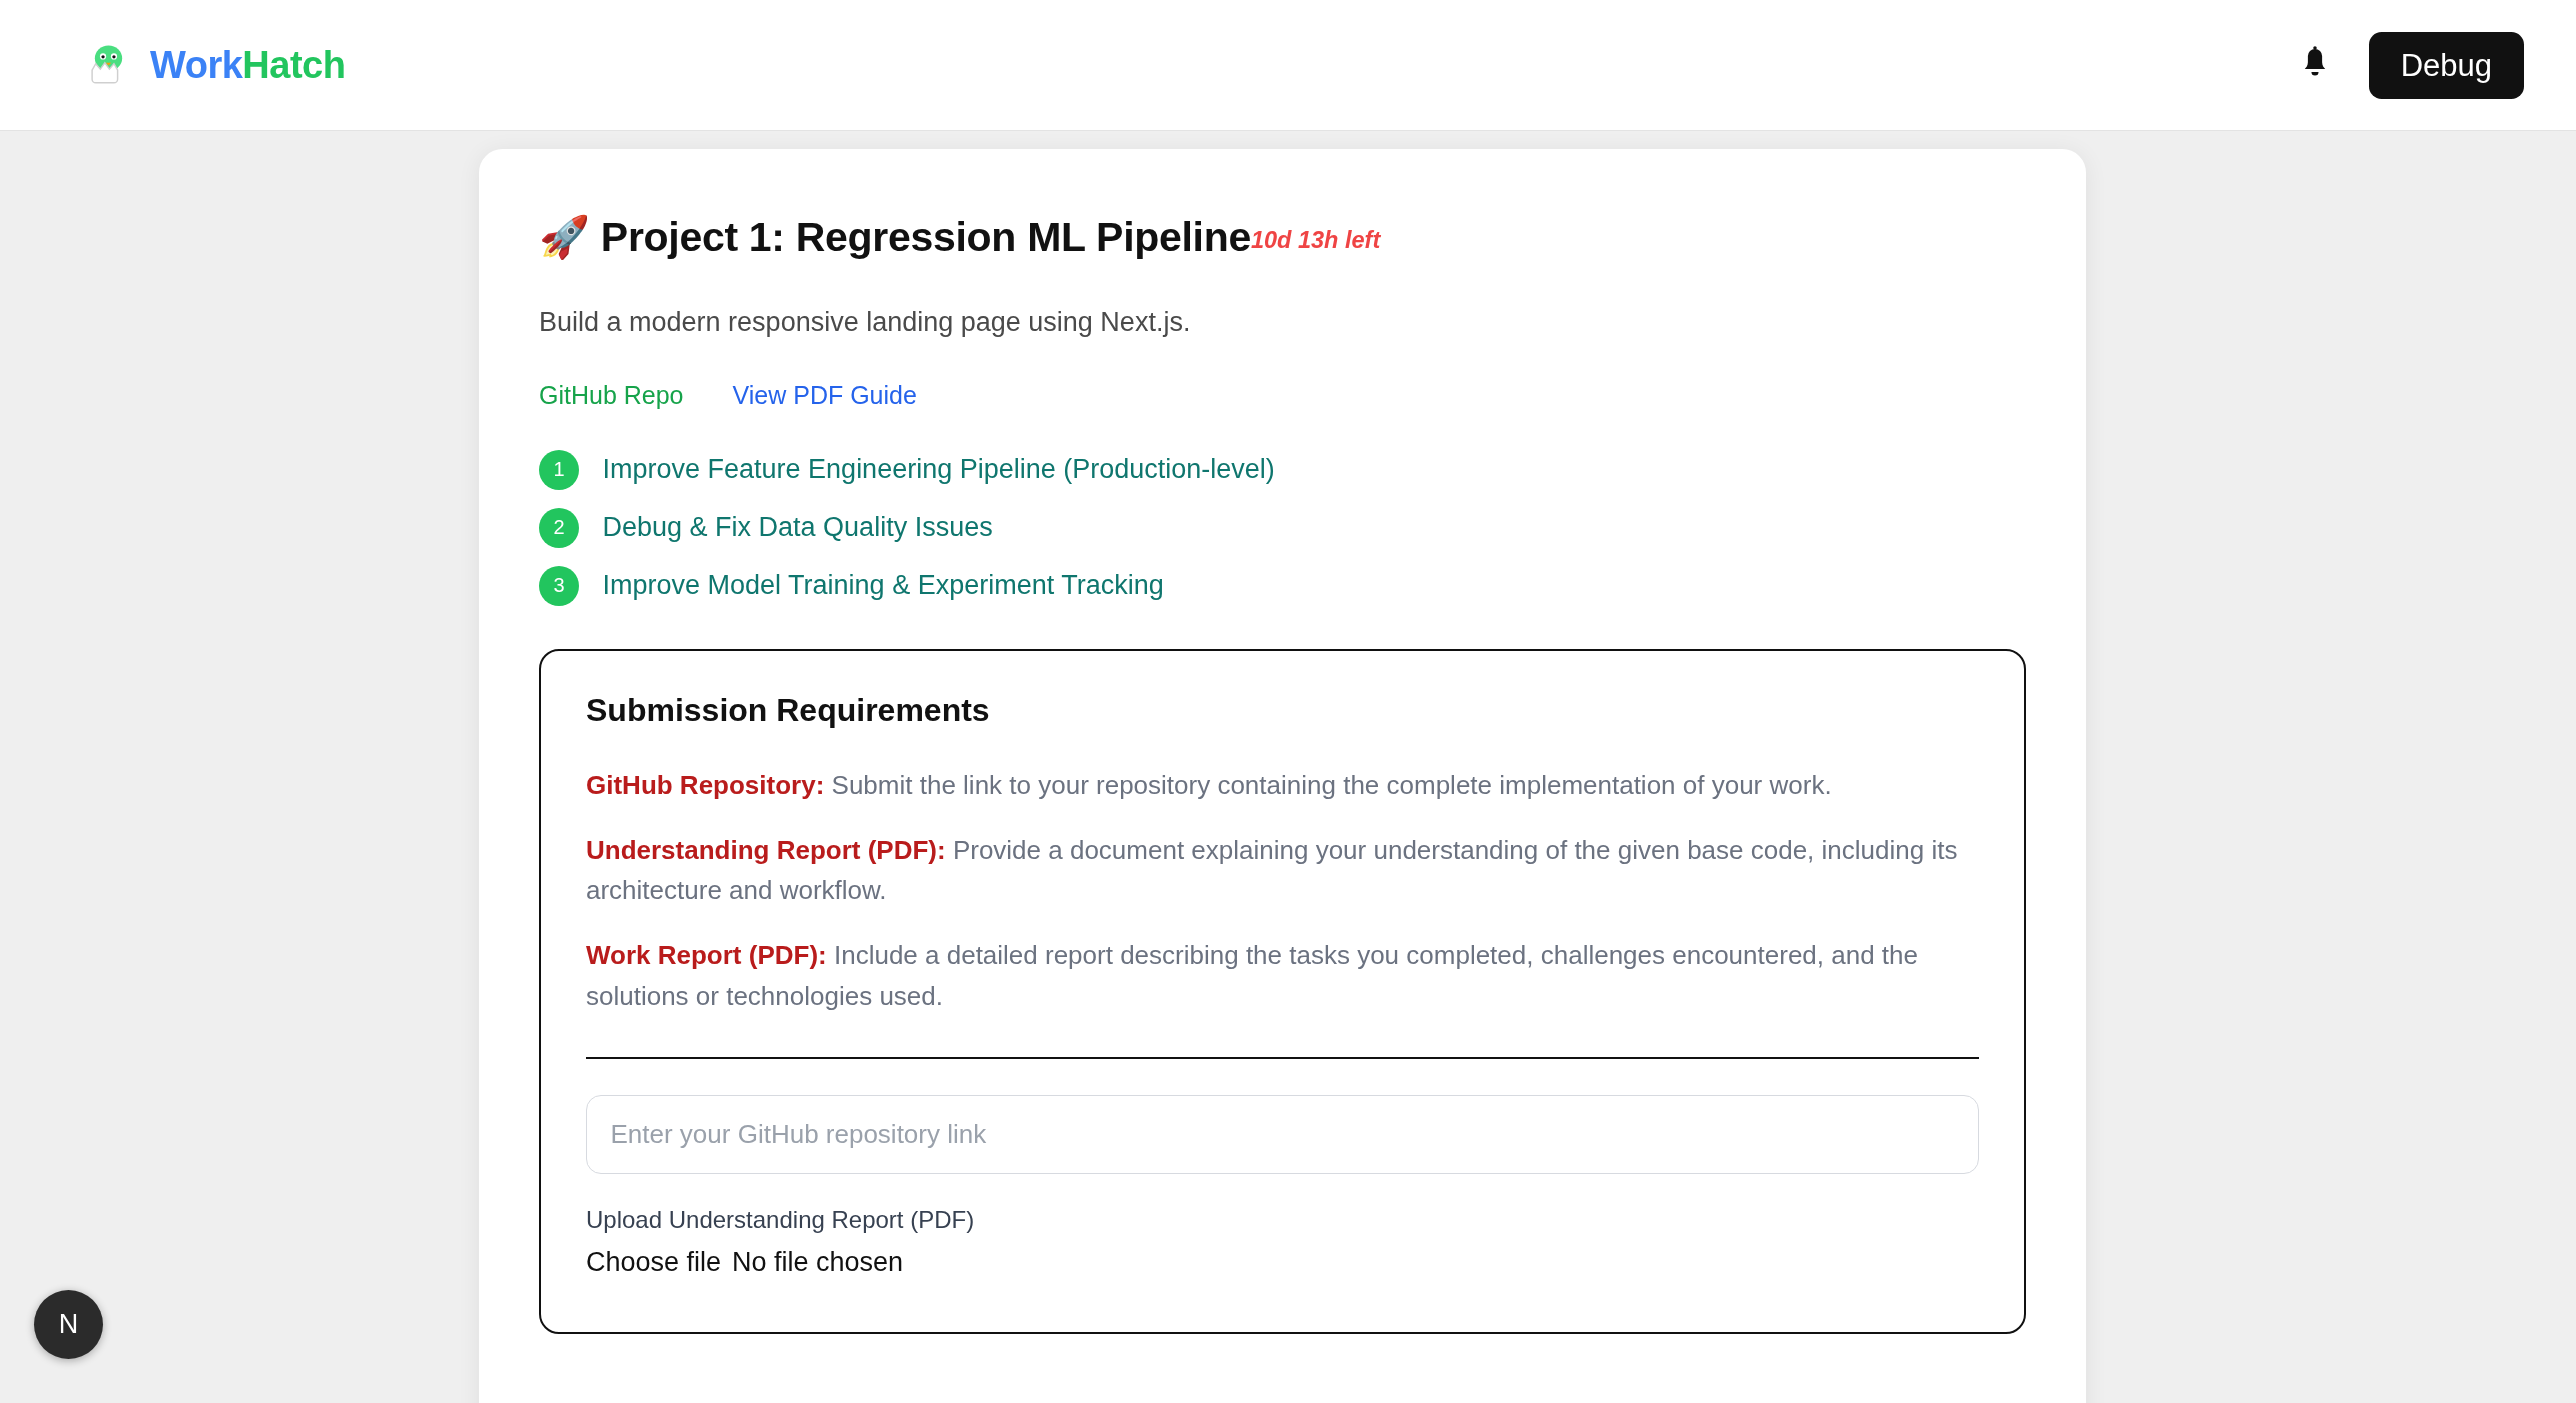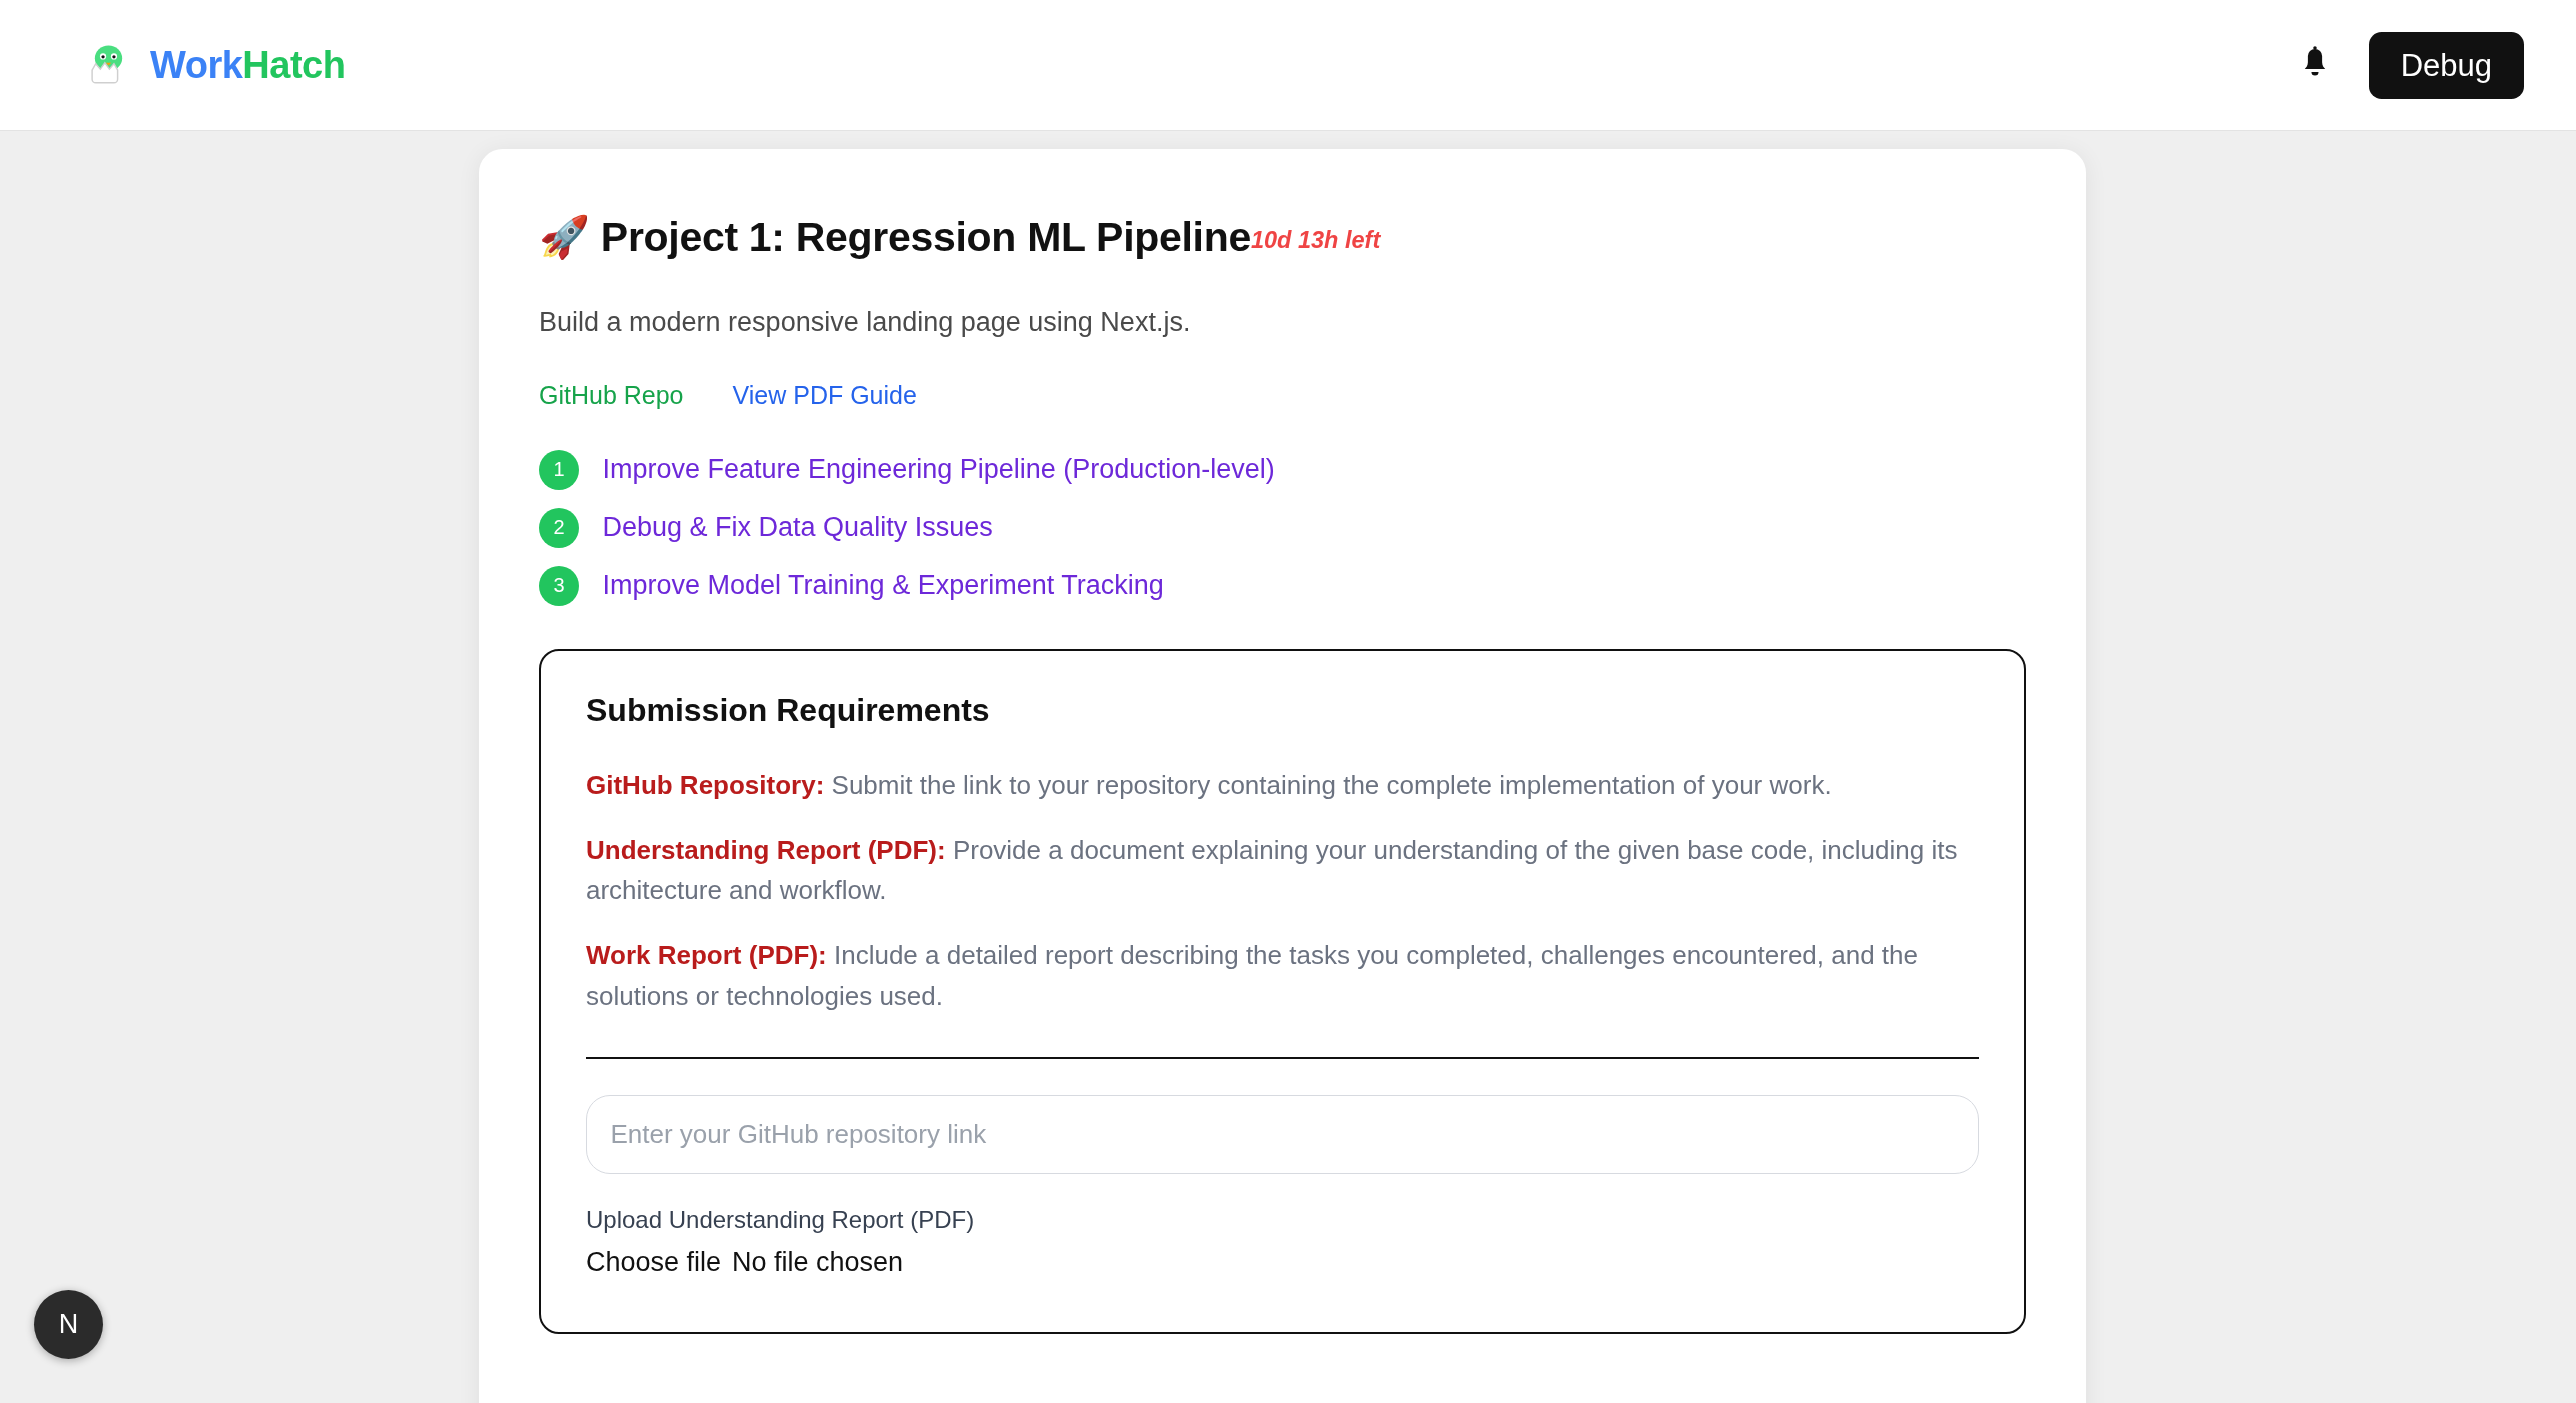--- a/index.html
+++ b/index.html
@@ -158,21 +158,21 @@
     background: #22c55e;
     color: #ffffff;
     font-size: 20px;
     display: flex;
     align-items: center;
     justify-content: center;
     flex: 0 0 auto;
   }
   .task-label {
     font-size: 27px;
-    color: #6d28d9;
+    color: #0f766e;
   }
 
   
   .submission {
     margin-top: 43px;
     border: 2.7px solid #111111;
     border-radius: 20px;
     padding: 41px 45px 54px 45px;
   }
   .submission h2 {
@@ -193,21 +193,21 @@
   }
   .divider {
     border: none;
     border-top: 2.7px solid #111111;
     margin: 41px 0 36px 0;
   }
   .text-input {
     width: 100%;
     height: 79px;
     border: 1.8px solid #d7dae0;
-    border-radius: 24px;
+    border-radius: 15px;
     padding: 0 23.5px;
     font-size: 26px;
     font-family: "Liberation Sans", sans-serif;
     color: #111111;
     outline: none;
     background: #ffffff;
   }
   .text-input::placeholder { color: #9aa1ab; }
 
   .upload-label {

